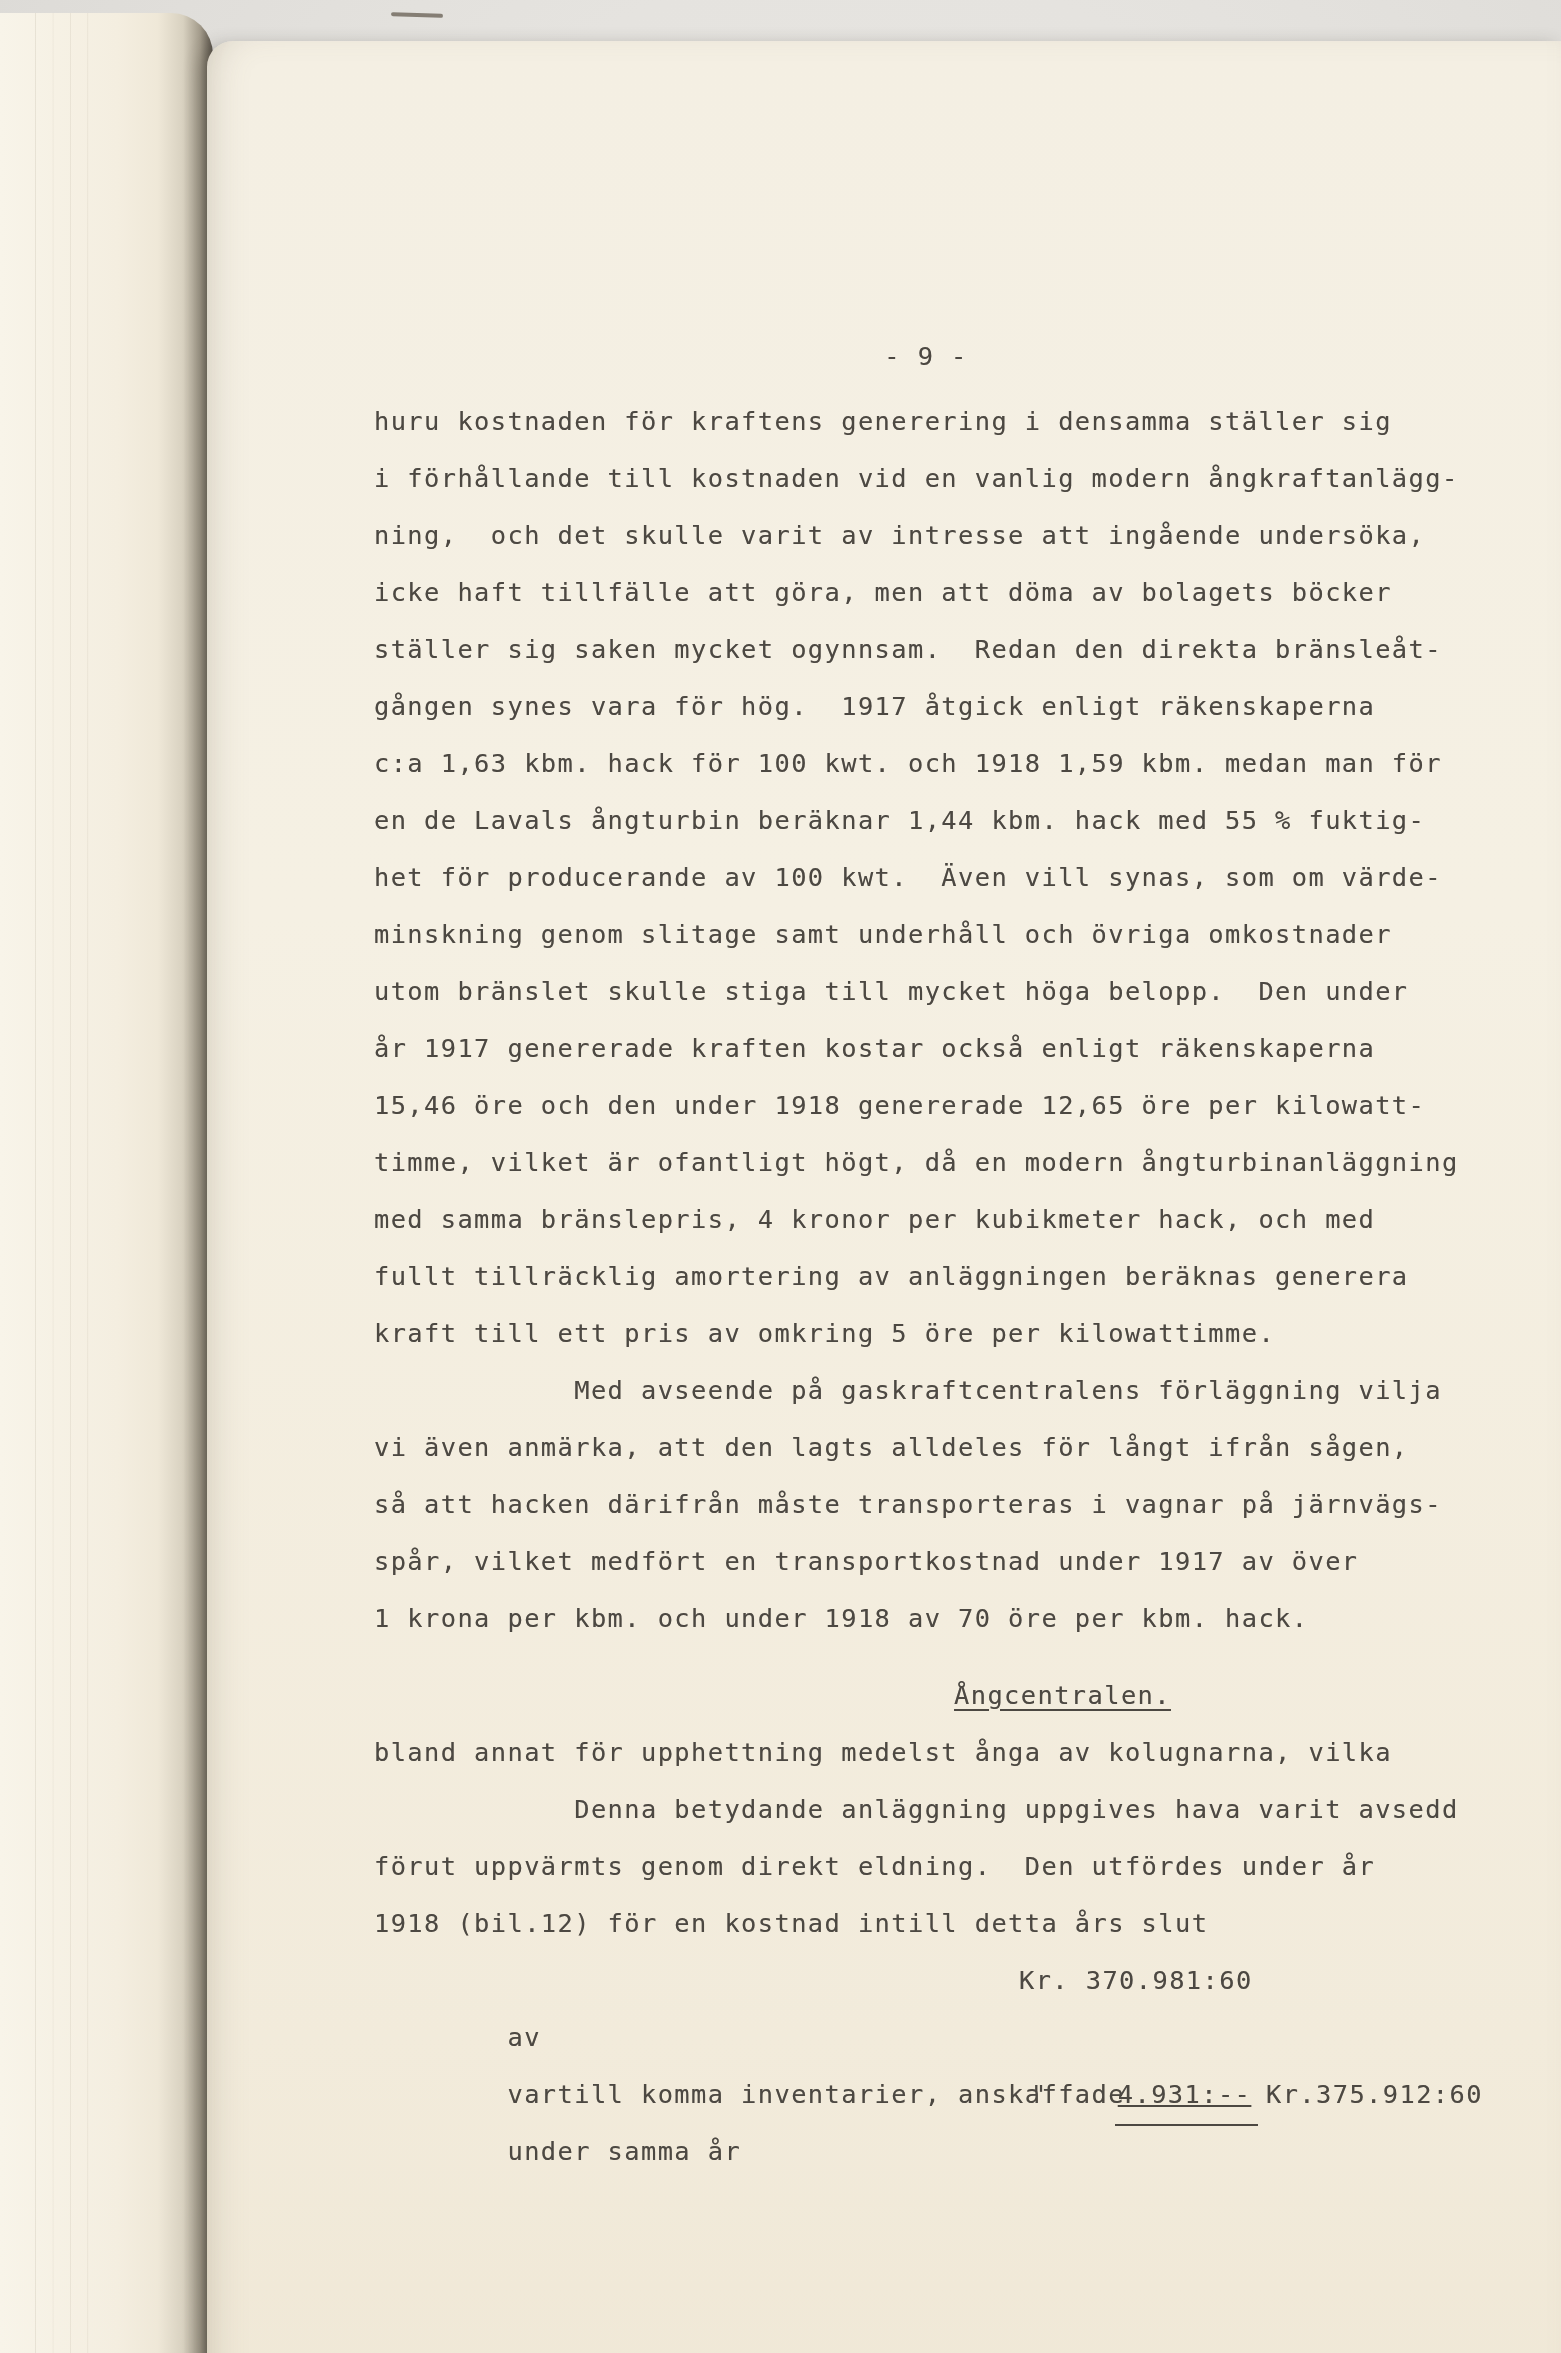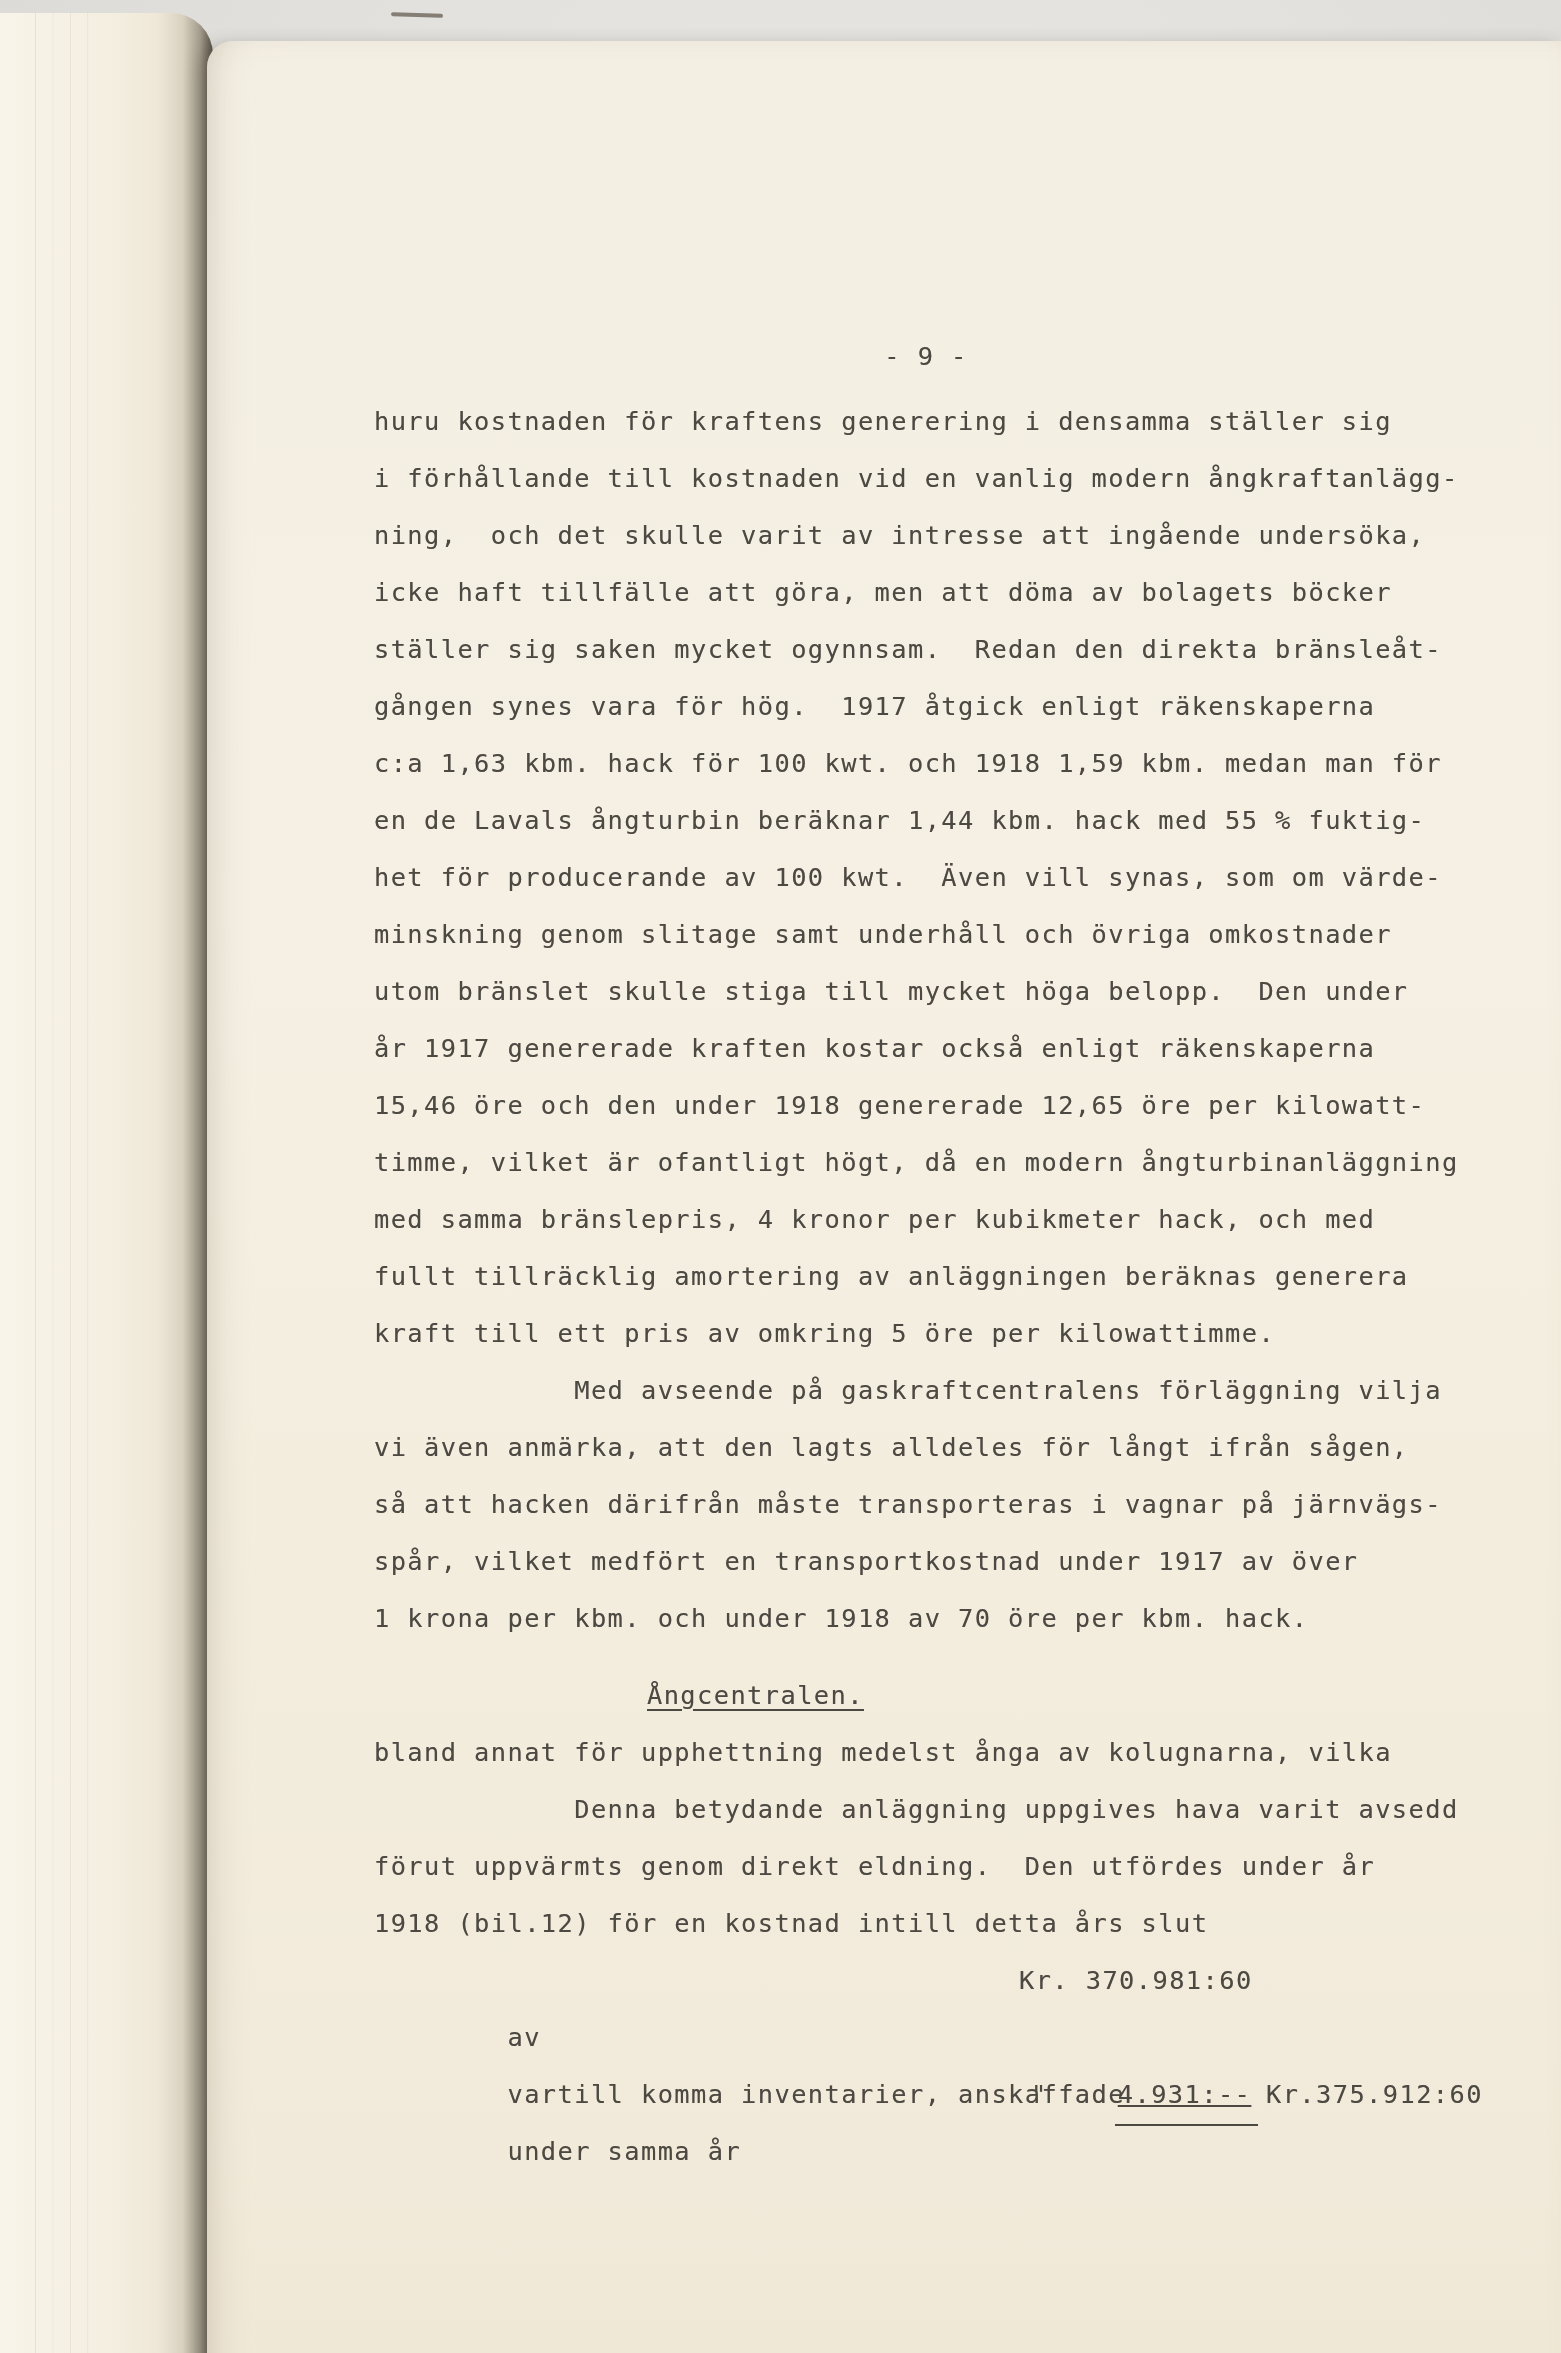--- a/index.html
+++ b/index.html
@@ -70,21 +70,21 @@
   .page-number {
     text-align: center;
     margin-bottom: 7.5px;
   }
   .line {
     white-space: pre;
     height: 57px;
     position: relative;
   }
   .heading {
-    text-align: left;
+    text-align: center;
     padding-left: 273px;
     margin-top: 20px;
     height: 57px;
     text-decoration: underline;
     text-underline-offset: 4.7px;
     white-space: pre;
   }
   .amt1 { position: absolute; left: 645px; top: 0; }
   .ditto { position: absolute; left: 657px; top: 0; }
   .amt2 {

